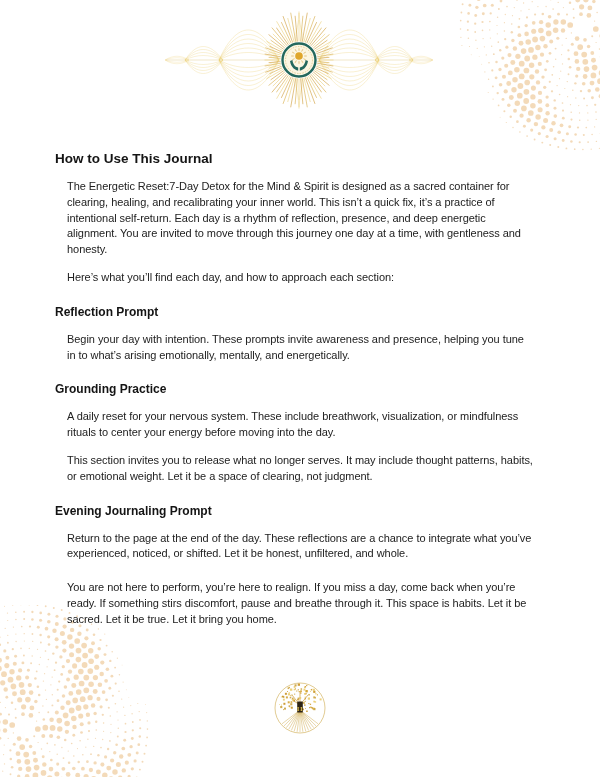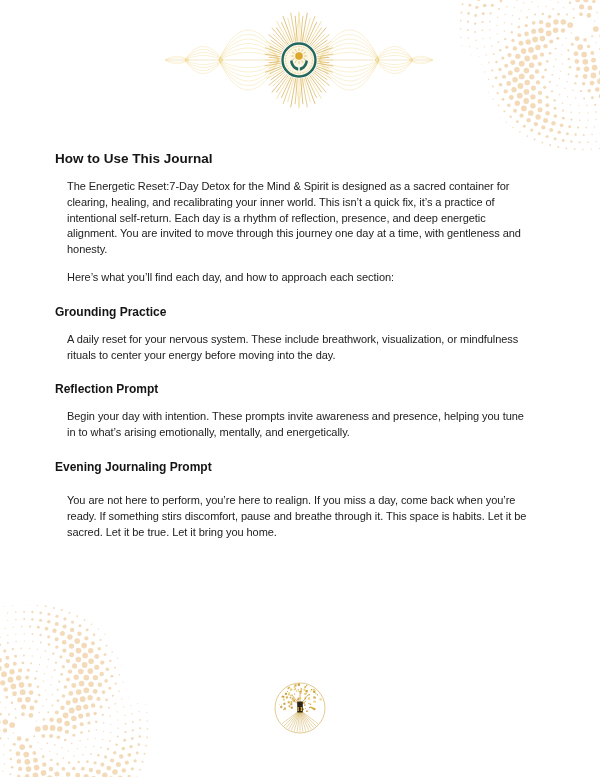--- a/index.html
+++ b/index.html
@@ -877,34 +877,36 @@
     <path fill="#23685E" d="M144,53 C143,60 138,62.5 135.8,62.5
      L135.8,59.5 C140,59 141.5,54 141.5,52 Z"></path>
   </svg>
 
 <div class="content">
   <h1 class="doc-title">How to Use This Journal</h1>
   <p>The Energetic Reset:7-Day Detox for the Mind &amp; Spirit is designed as a sacred container for clearing, healing, and recalibrating your inner world. This isn’t a quick fix, it’s a practice of intentional self-return. Each day is a rhythm of reflection, presence, and deep energetic alignment. You are invited to move through this journey one day at a time, with gentleness and honesty.</p>
   <p>Here’s what you’ll find each day, and how to approach each section:</p>
 
   <div>
+    <div class="section-title">Reflection Prompt</div>
+    <p>Begin your day with intention. These prompts invite awareness and presence, helping you tune in to what’s arising emotionally, mentally, and energetically.</p>
+  </div>
+
+  <div>
     <div class="section-title">Grounding Practice</div>
     <p>A daily reset for your nervous system. These include breathwork, visualization, or mindfulness rituals to center your energy before moving into the day.</p>
   </div>
 
   <div>
-    <div class="section-title">Reflection Prompt</div>
-    <p>Begin your day with intention. These prompts invite awareness and presence, helping you tune in to what’s arising emotionally, mentally, and energetically.</p>
-  </div>
-
-  <div>
+    <p>This section invites you to release what no longer serves. It may include thought patterns, habits, or emotional weight. Let it be a space of clearing, not judgment.</p>
   </div>
 
   <div>
     <div class="section-title">Evening Journaling Prompt</div>
+    <p>Return to the page at the end of the day. These reflections are a chance to integrate what you’ve experienced, noticed, or shifted. Let it be honest, unfiltered, and whole.</p>
   </div>
 
   <p class="closing">You are not here to perform, you’re here to realign. If you miss a day, come back when you’re ready. If something stirs discomfort, pause and breathe through it. This space is habits. Let it be sacred. Let it be true. Let it bring you home.</p>
 </div>
 
 <svg id="tree-logo" class="decor" width="60" height="60" viewBox="0 0 60 60">
   <circle cx="30" cy="30" r="25" fill="none" stroke="#C9A13B" stroke-width="0.7" opacity="0.8"></circle>
     <line x1="30" y1="32" x2="48.0" y2="45.8" stroke="#C9A13B" stroke-width="0.5" opacity="0.85"></line>
     <line x1="30" y1="32" x2="46.0" y2="47.9" stroke="#C9A13B" stroke-width="0.5" opacity="0.85"></line>
     <line x1="30" y1="32" x2="43.7" y2="49.7" stroke="#C9A13B" stroke-width="0.5" opacity="0.85"></line>

